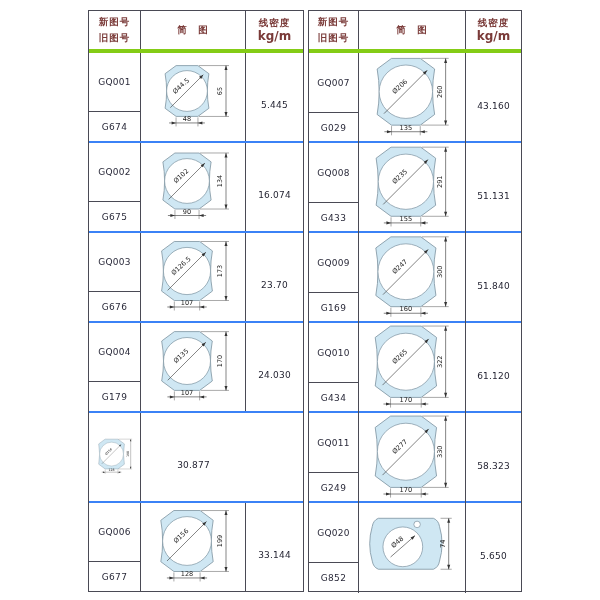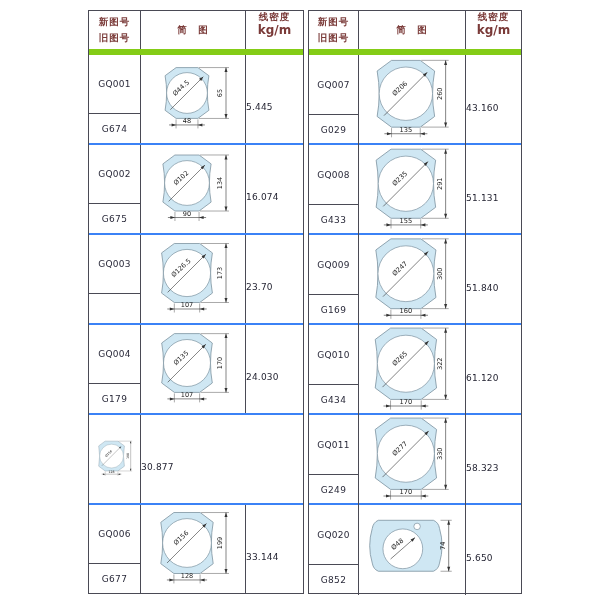--- a/index.html
+++ b/index.html
@@ -10,26 +10,26 @@
   }
   .gq-table{
     position:absolute;top:10px;background:#fff;
     border:1px solid #4a4a55;display:flex;flex-direction:column;
   }
   #table-left{left:88px;width:214px;}
   #table-right{left:308px;width:212px;}
   .hrow,.trow{display:grid;}
   #table-left .hrow,#table-left .trow{grid-template-columns:52px 1fr 57px;}
   #table-right .hrow,#table-right .trow{grid-template-columns:50px 1fr 55px;}
-  .hrow{height:38px;border-bottom:6px solid #84cc16;}
+  .hrow{height:38px;border-bottom:4px solid #84cc16;}
   .trow{height:88px;border-bottom:2px solid #3b82f6;}
   .trow:last-child{border-bottom:none;}
   .c1{border-right:1px solid #4a4a55;display:flex;flex-direction:column;min-width:0;}
   .c2{border-right:1px solid #4a4a55;position:relative;min-width:0;}
-  .c3{display:flex;align-items:center;justify-content:flex-start;min-width:0;}
+  .c3{display:flex;align-items:center;justify-content:center;min-width:0;}
   .hd-ids{justify-content:space-evenly;align-items:center;padding:2px 0;}
   .hd-label{color:#7a3a38;font-size:9.5px;font-weight:bold;letter-spacing:1px;line-height:1.25;text-align:center;}
   .hd-diagram{display:flex;align-items:center;justify-content:center;}
   .hd-density{flex-direction:column;line-height:1.2;}
   .hd-unit{color:#7a3a38;font-size:12px;font-weight:bold;}
   .cell-new{flex:0 0 66%;display:flex;align-items:center;justify-content:center;border-bottom:1px solid #4a4a55;}
   .cell-old{flex:1;display:flex;align-items:center;justify-content:center;}
   .id-text{font-size:9px;color:#2a2a3a;letter-spacing:.3px;}
   .density-text{font-size:9px;color:#1f1f2e;letter-spacing:.2px;margin-top:16px;}
   .c2 svg{display:block;width:100%;height:100%;}
@@ -117,20 +117,23 @@
     </div>
     <div class="c3">
       <span class="density-text">16.074</span>
     </div>
   </div>
     <div class="trow">
     <div class="c1">
       <div class="cell-new">
           <span class="id-text">GQ003</span>
         </div>
+      <div class="cell-old">
+          <span class="id-text">G676</span>
+        </div>
     </div>
     <div class="c2">
       <svg xmlns="http://www.w3.org/2000/svg" viewBox="0 0 104 88">
           <path d="M33.3 8.5 L58.7 8.5 L71.4 17.9 Q67.8 38 71.4 58.1 L58.7 67.5 L33.3 67.5 L20.6 58.1 Q24.2 38 20.6 17.9 Z" fill="#cfe7f3" stroke="#7d93a0" stroke-width="0.8"></path>
           <circle cx="46" cy="38" r="23.6" fill="#fff" stroke="#7d93a0" stroke-width="0.7"></circle>
           <line x1="26.6562" y1="57.3438" x2="64.872" y2="19.127999999999997" stroke="#333333" stroke-width="0.6"></line>
           <polygon points="64.872,19.127999999999997 60.6,21.2 62.8,23.4" fill="#333333"></polygon>
           <text x="41.5" y="34.5" font-size="6.5" text-anchor="middle" fill="#1a1a1a" font-family="&quot;DejaVu Sans&quot;,sans-serif" transform="rotate(-43 41.5 34.5)">Ø126.5</text>
           <line x1="59.679625" y1="8.5125" x2="88" y2="8.5125" stroke="#555" stroke-width="0.5"></line>
           <line x1="59.679625" y1="67.4875" x2="88" y2="67.4875" stroke="#555" stroke-width="0.5"></line>

